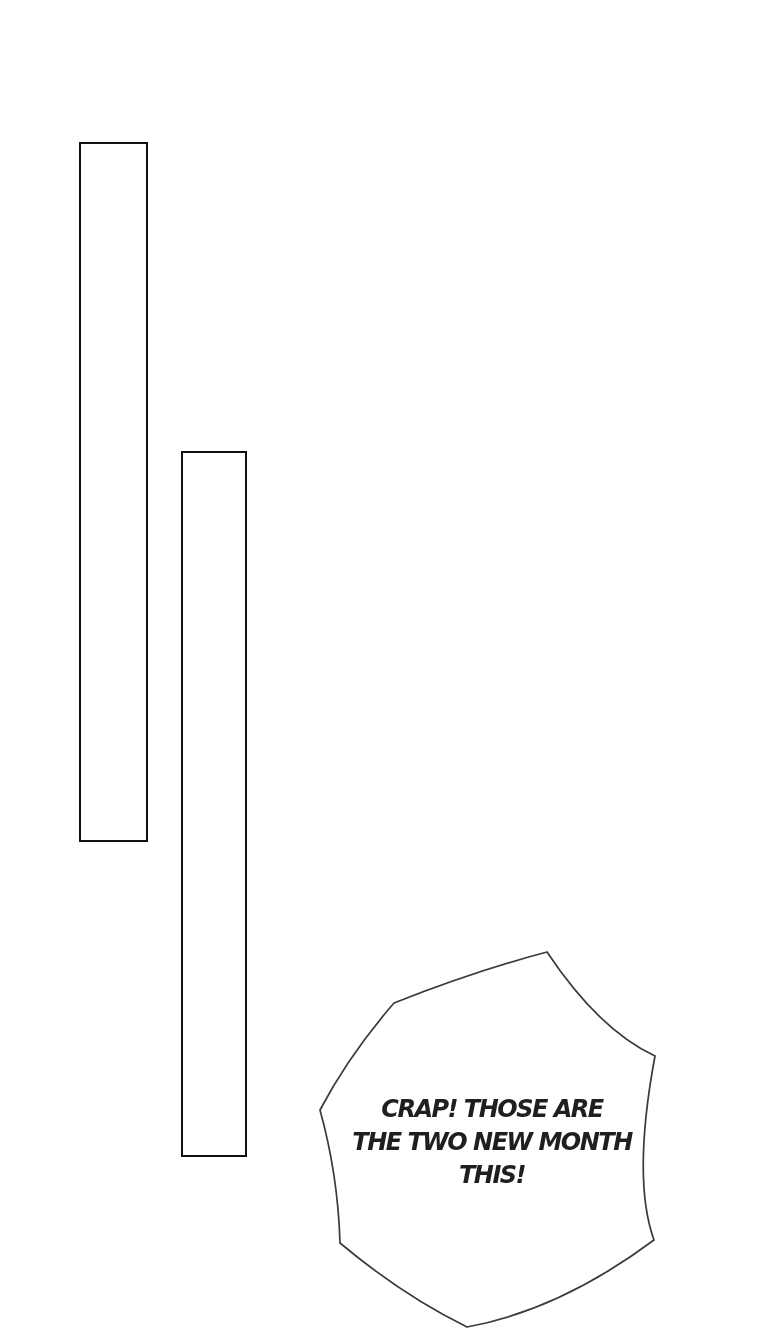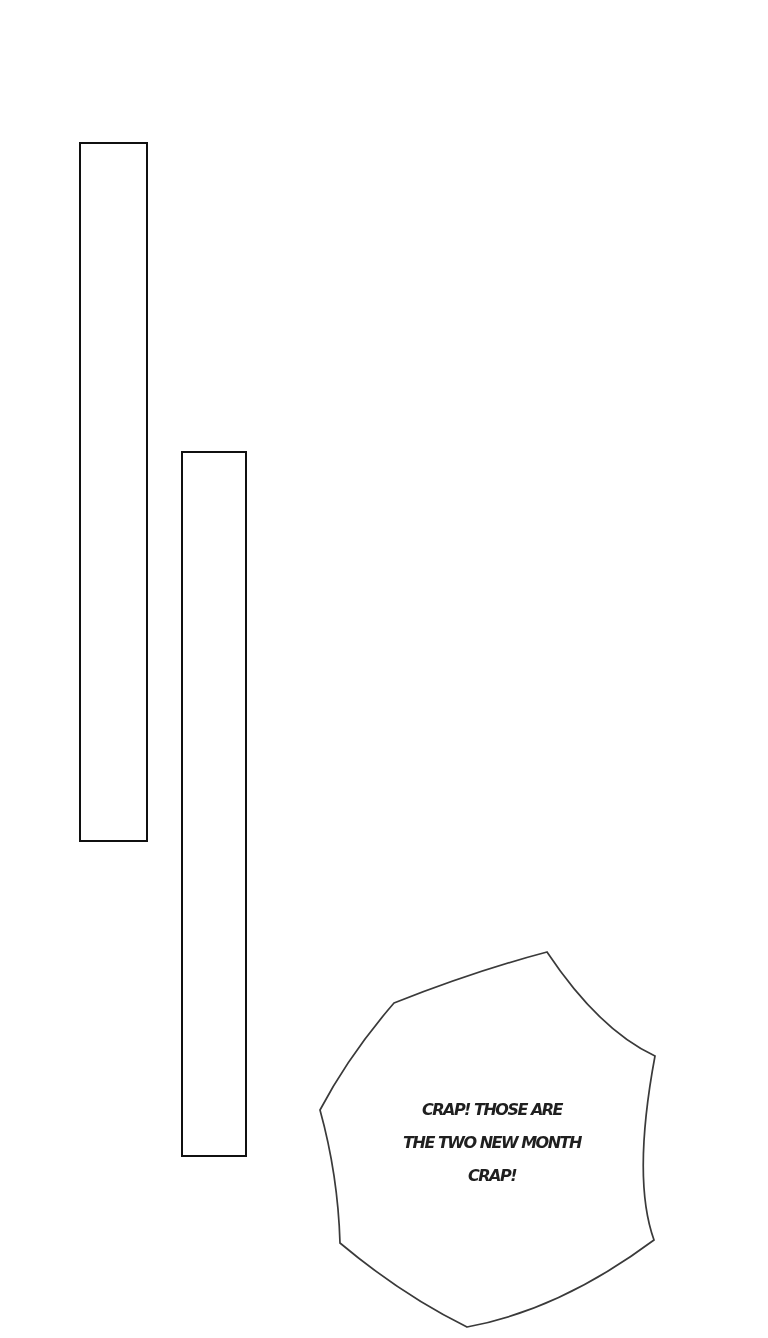--- a/index.html
+++ b/index.html
@@ -50,21 +50,21 @@
   }
   .bubble-text {
     position: absolute;
     left: 331px;
     top: 1093px;
     width: 322px;
     text-align: center;
     font-family: "DejaVu Sans", sans-serif;
     font-style: italic;
     font-weight: bold;
-    font-size: 16px;
+    font-size: 24px;
     line-height: 33px;
     letter-spacing: -1.5px;
     color: #1f1f1f;
     white-space: nowrap;
   }
 </style>
 </head>
 <body>
 
 <div class="page">
@@ -81,16 +81,16 @@
              Q 402 1295 467 1327
              Q 560 1310 654 1240
              Q 632 1179 655 1056
              Q 599 1030 547 952
              Z"></path>
   </svg>
 
   <div class="bubble-text">
     <div>CRAP! THOSE ARE</div>
     <div>THE TWO NEW MONTH</div>
-    <div>CRAP!</div>
+    <div>THIS!</div>
   </div>
 
 </div>
 
 </body></html>

